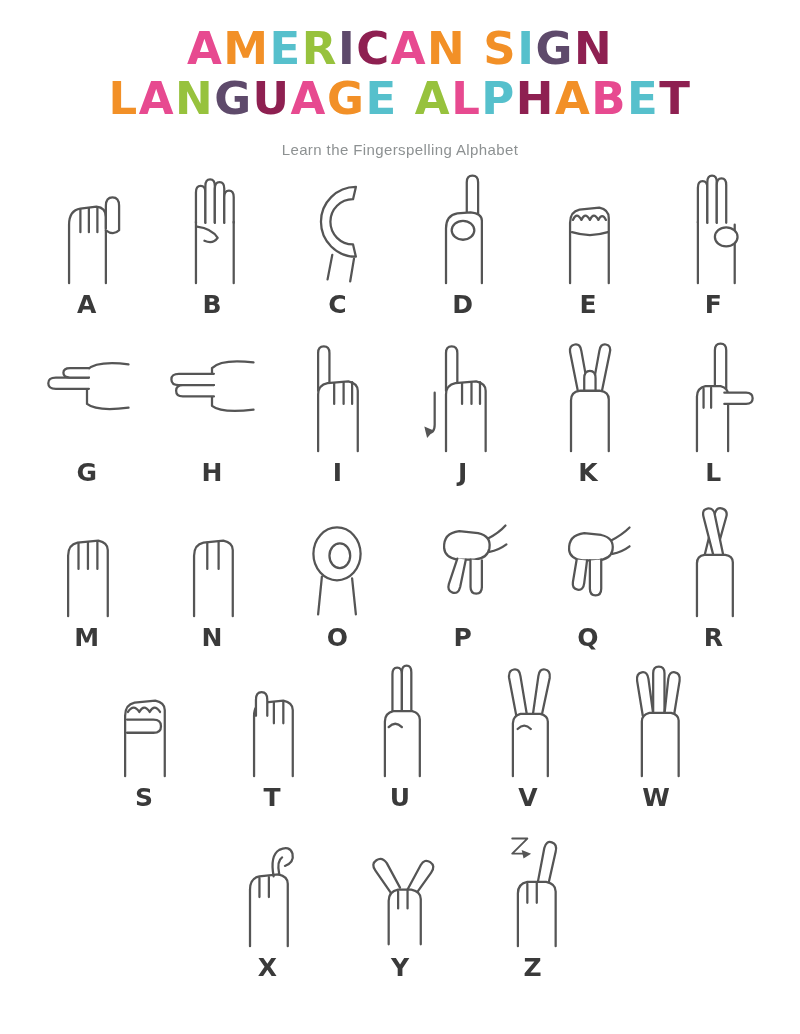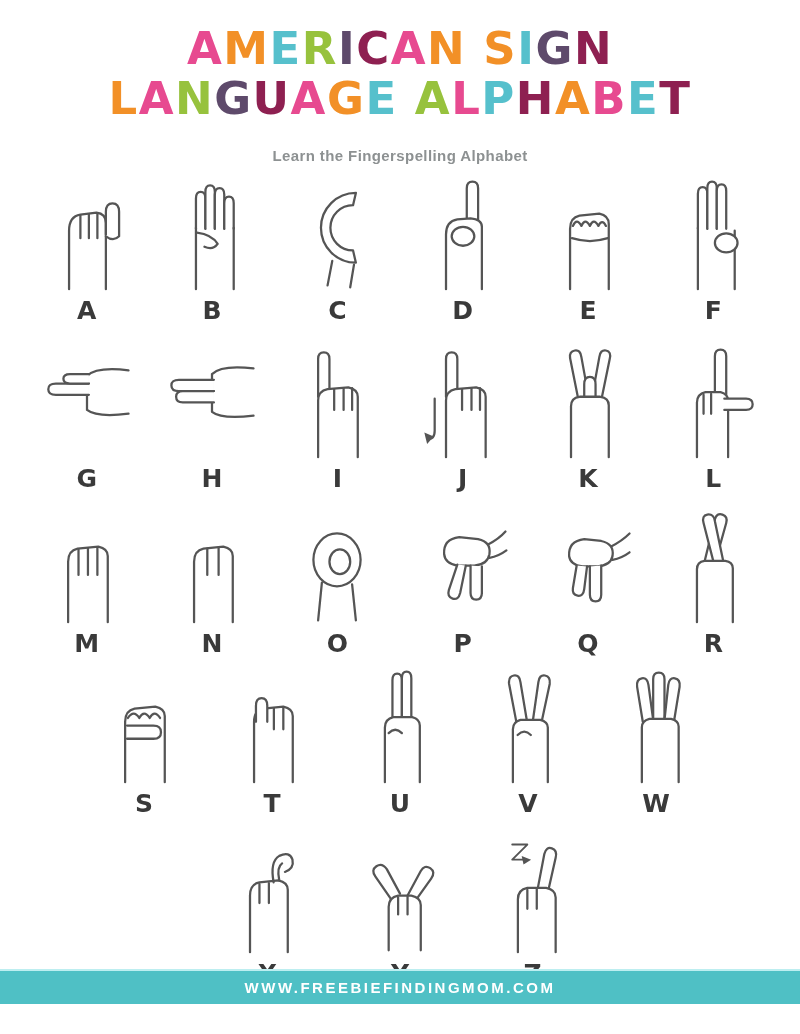--- a/index.html
+++ b/index.html
@@ -16,25 +16,24 @@
   .title-line{
     font-weight:800;
     font-size:45px;
     line-height:50px;
     letter-spacing:1.5px;
     font-family:"DejaVu Sans","Liberation Sans",sans-serif;
     white-space:pre;
   }
   .title-line .tl{display:inline-block;}
   .subtitle{
-    margin-top:23px;
+    margin-top:17px;
     font-size:15px;
     letter-spacing:.4px;
     color:#8d9192;
-    font-weight:bold;
   }
   
   .signs-grid{display:block;}
   .sign-row{display:flex;margin:0 auto;}
   .r0{width:752px;height:168px;padding-top:10px;}
   .r1{width:752px;height:165px;}
   .r2{width:752px;height:160px;}
   .r3{width:640px;height:170px;}
   .r4{width:398px;height:172px;}
   .sign-cell{
@@ -389,17 +388,14 @@
         </figure>
         <figure class="sign-cell">
           <svg viewBox="0 0 100 125" class="hand">
             <use href="#hand-Z"></use>
           </svg>
           <figcaption class="sign-letter">Z</figcaption>
         </figure>
       </div>
     </main>
 
-  <footer class="footer-bar" style="background: rgb(79, 192, 197);">
-    <span class="footer-url" style="color: rgb(255, 255, 255);">WWW.FREEBIEFINDINGMOM.COM</span>
-  </footer>
 
 </div>
 
 </body></html>

